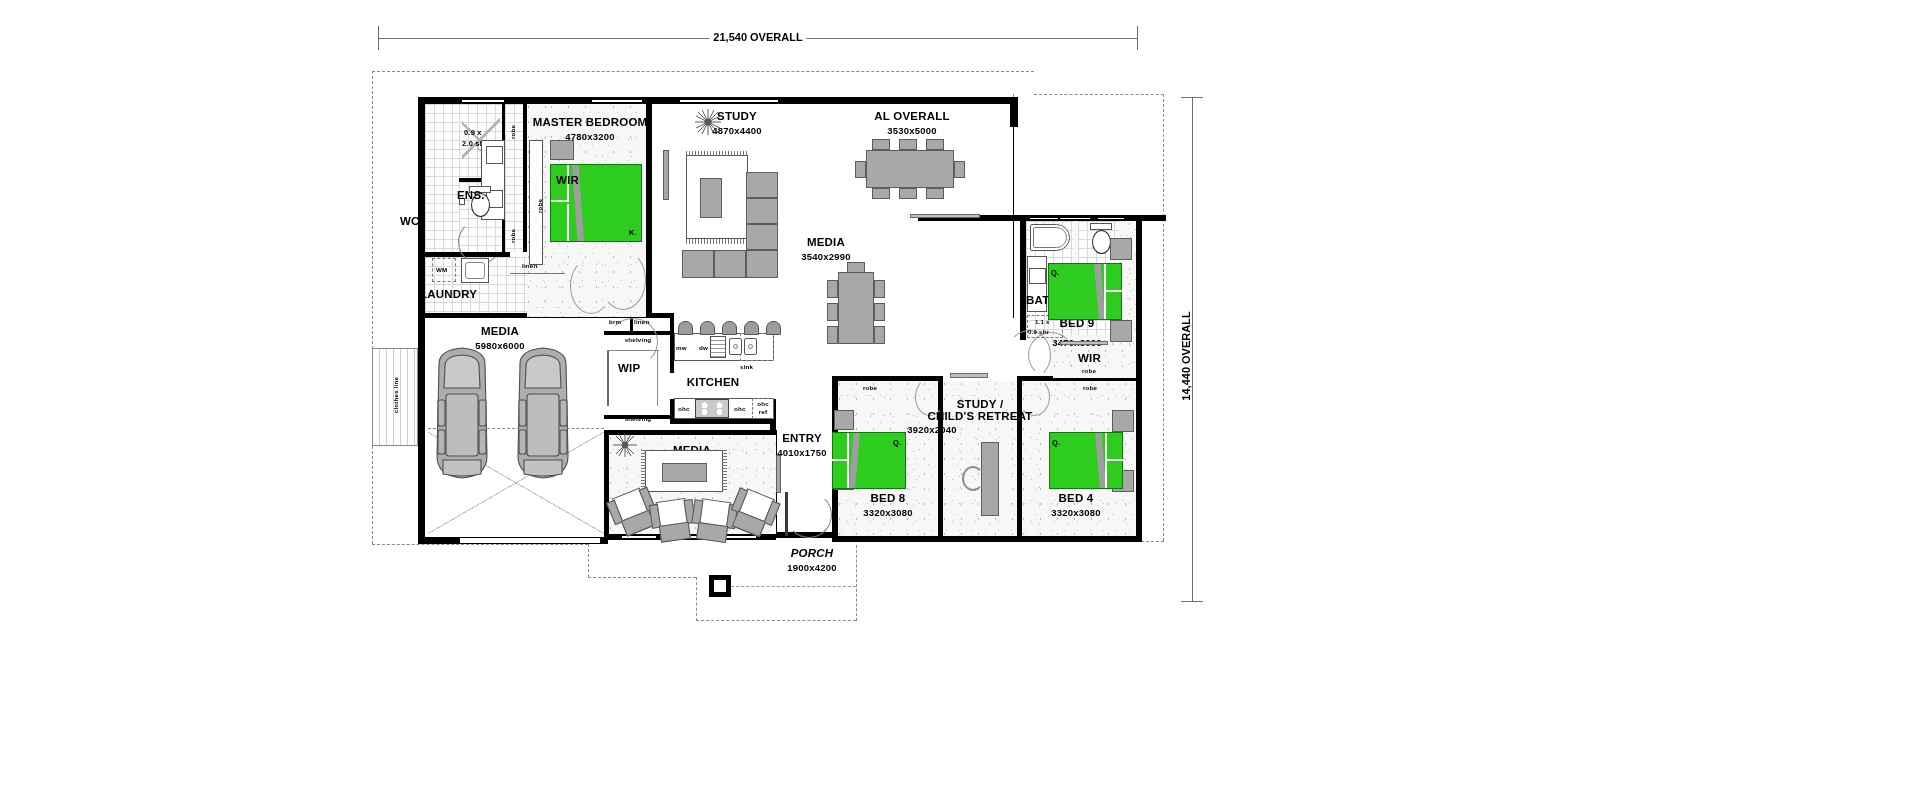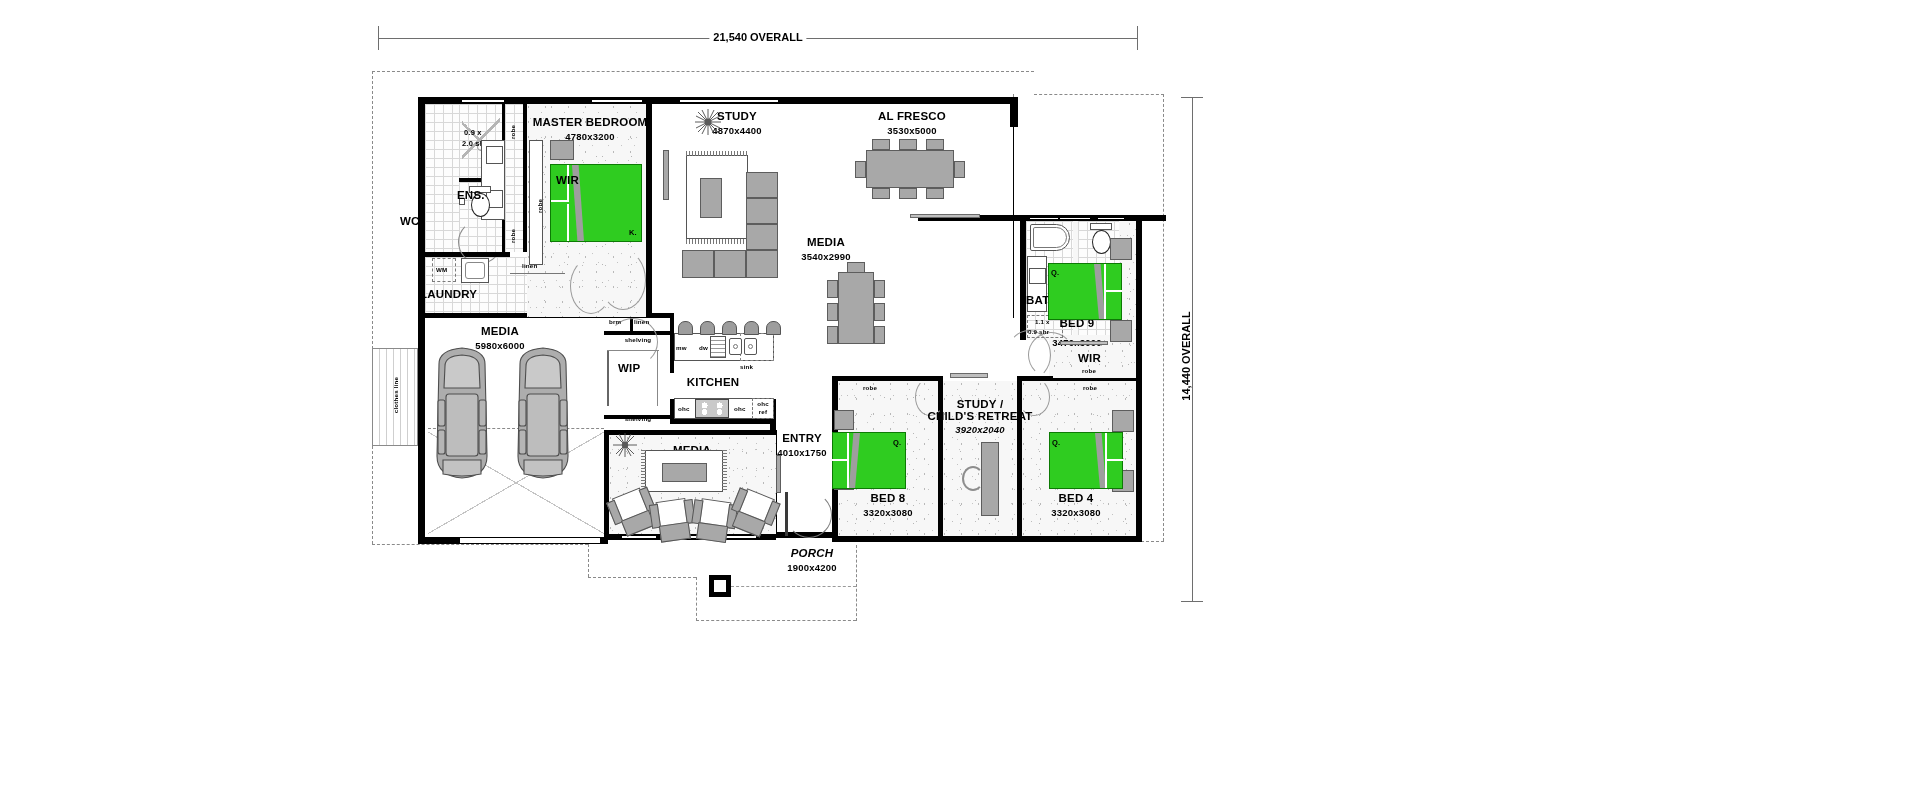--- a/index.html
+++ b/index.html
@@ -318,21 +318,21 @@
   <div class="ab" style="left:686px;top:239px;width:62px;height:5px;background:repeating-linear-gradient(to right,#777 0 1px,transparent 1px 3px);"></div>
   <div class="furn ab" style="left:700px;top:178px;width:22px;height:40px;"></div>
 
   <div class="furn ab" style="left:746px;top:172px;width:32px;height:26px;"></div>
   <div class="furn ab" style="left:746px;top:198px;width:32px;height:26px;"></div>
   <div class="furn ab" style="left:746px;top:224px;width:32px;height:26px;"></div>
   <div class="furn ab" style="left:746px;top:250px;width:32px;height:28px;"></div>
   <div class="furn ab" style="left:714px;top:250px;width:32px;height:28px;"></div>
   <div class="furn ab" style="left:682px;top:250px;width:32px;height:28px;"></div>
 
-  <div class="lbl room-name ctr" style="left:912px;top:110px;">AL FRESCO</div>
+  <div class="lbl room-name ctr" style="left:912px;top:110px;">AL OVERALL</div>
   <div class="lbl room-dim ctr" style="left:912px;top:125px;">3530x5000</div>
   <div class="furn ab" style="left:866px;top:150px;width:88px;height:38px;"></div>
   <div class="furn ab" style="left:872px;top:139px;width:18px;height:11px;"></div>
   <div class="furn ab" style="left:899px;top:139px;width:18px;height:11px;"></div>
   <div class="furn ab" style="left:926px;top:139px;width:18px;height:11px;"></div>
   <div class="furn ab" style="left:872px;top:188px;width:18px;height:11px;"></div>
   <div class="furn ab" style="left:899px;top:188px;width:18px;height:11px;"></div>
   <div class="furn ab" style="left:926px;top:188px;width:18px;height:11px;"></div>
   <div class="furn ab" style="left:855px;top:161px;width:11px;height:17px;"></div>
   <div class="furn ab" style="left:954px;top:161px;width:11px;height:17px;"></div>
@@ -384,21 +384,21 @@
   <div class="pillow ab" style="left:834px;top:410px;width:20px;height:20px;"></div>
   <div class="pillow ab" style="left:834px;top:470px;width:20px;height:20px;"></div>
   <div class="bed ab" style="left:832px;top:432px;width:74px;height:57px;"></div>
   <div class="ab" style="left:849px;top:433px;width:11px;height:55px;background:#9e9e9e;clip-path:polygon(40% 0,100% 0,55% 100%,0 100%);"></div>
   <div class="ab" style="left:847px;top:433px;width:2px;height:55px;background:#fff;"></div>
   <div class="ab" style="left:832px;top:459px;width:16px;height:2px;background:#fff;"></div>
   <div class="lbl small" style="left:893px;top:438px;">Q.</div>
 
   <div class="lbl room-name ctr" style="left:980px;top:398px;">STUDY /</div>
   <div class="lbl room-name ctr" style="left:980px;top:410px;">CHILD'S RETREAT</div>
-  <div class="lbl room-dim ctr" style="left:980px;top:424px;font-style:italic;">3920x2040</div>
+  <div class="lbl room-dim ctr" style="left:932px;top:424px;">3920x2040</div>
   <div class="furn ab" style="left:981px;top:442px;width:18px;height:74px;"></div>
   <div class="ab" style="left:962px;top:466px;width:22px;height:25px;border:2px solid #8d8d8d;border-right-color:transparent;border-radius:50%;"></div>
   <div class="furn-l ab" style="left:950px;top:373px;width:38px;height:5px;"></div>
 
   <div class="lbl room-name ctr" style="left:1076px;top:492px;">BED 4</div>
   <div class="lbl room-dim ctr" style="left:1076px;top:507px;">3320x3080</div>
   <div class="lbl tiny ctr" style="left:1090px;top:384px;">robe</div>
   <div class="pillow ab" style="left:1112px;top:410px;width:22px;height:22px;"></div>
   <div class="pillow ab" style="left:1112px;top:470px;width:22px;height:22px;"></div>
   <div class="bed ab" style="left:1049px;top:432px;width:74px;height:57px;"></div>

